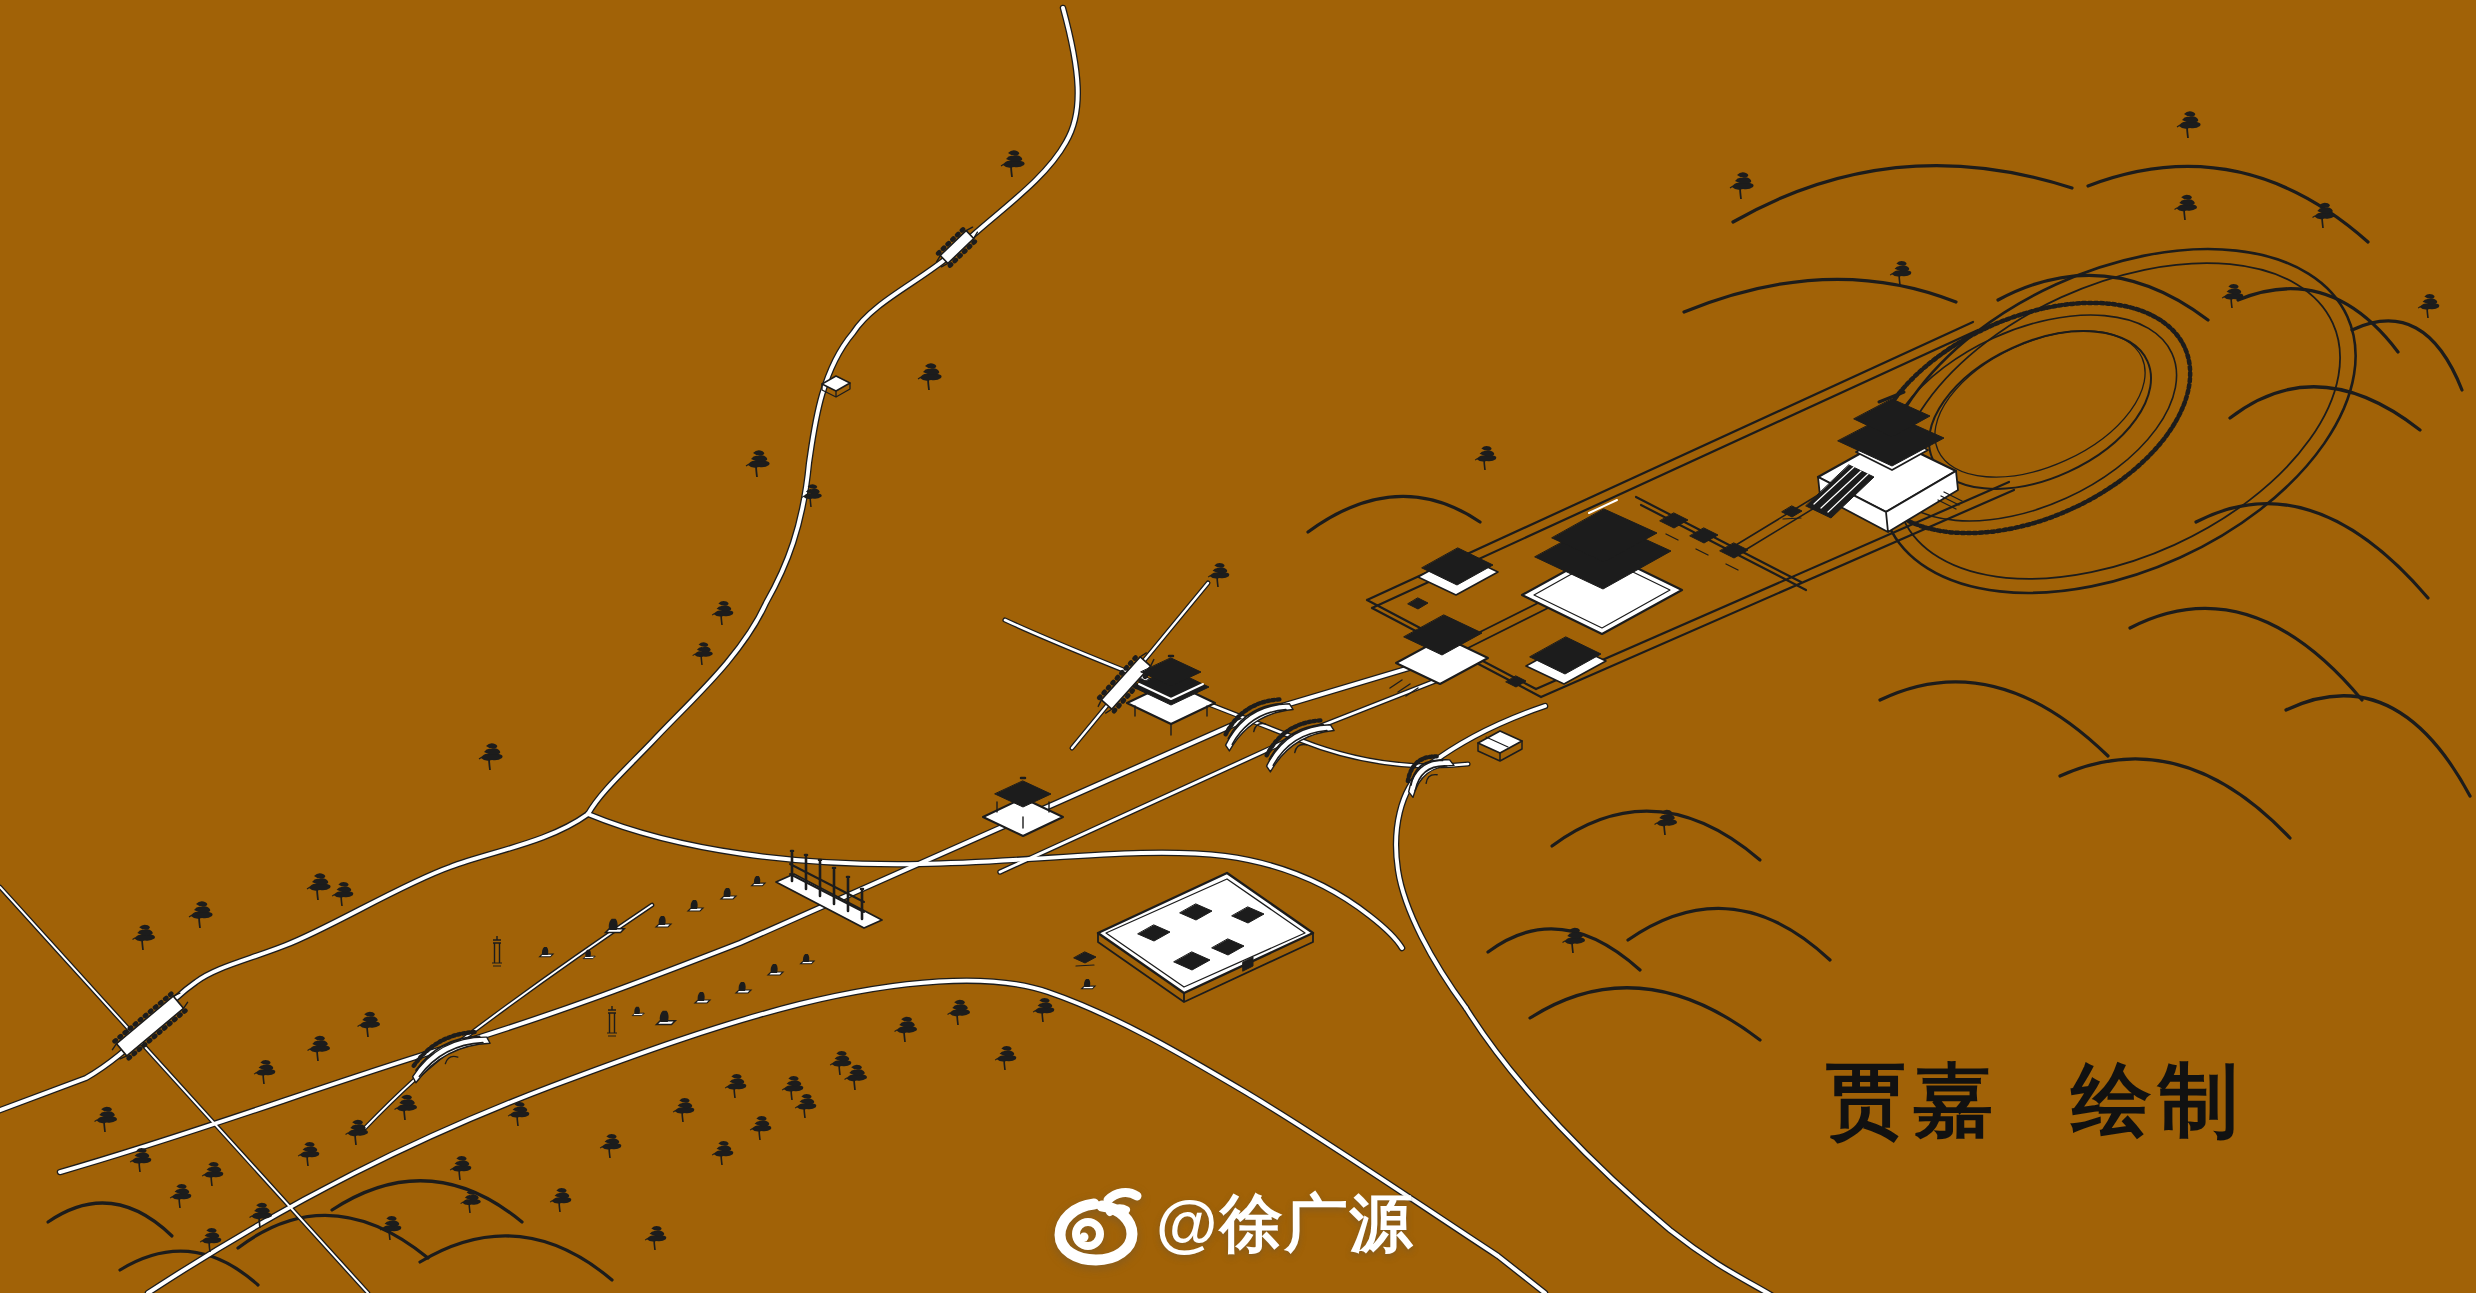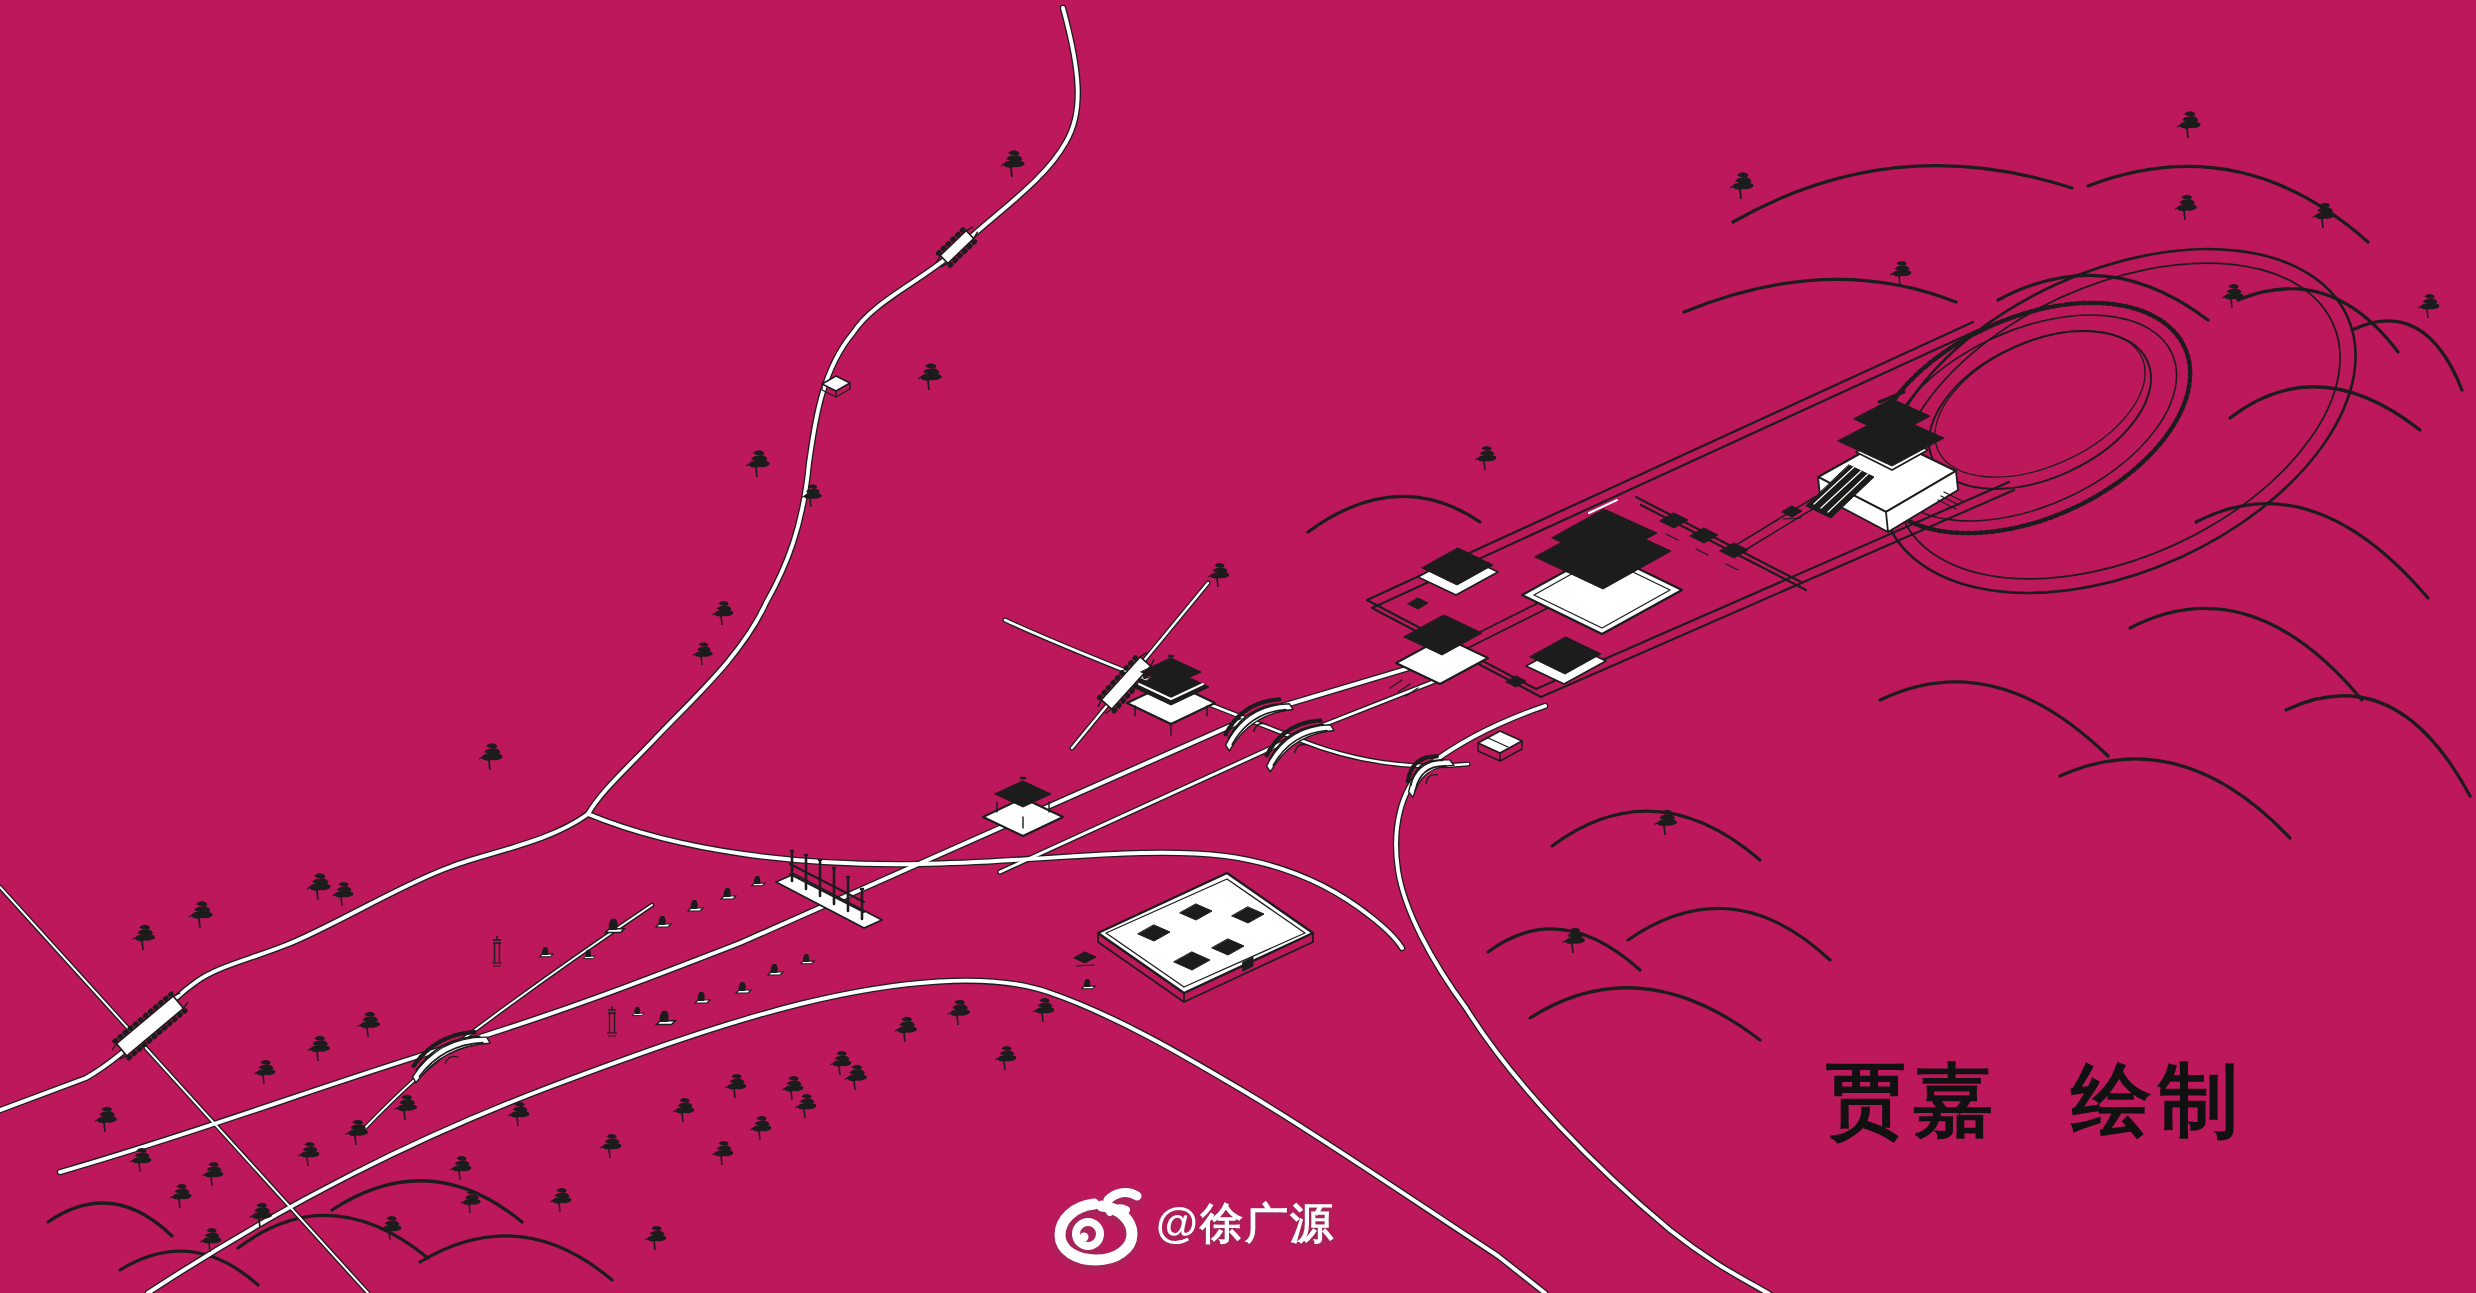--- a/index.html
+++ b/index.html
@@ -1,22 +1,22 @@
 <!DOCTYPE html>
 <html><head>
 <meta charset="utf-8">
 <style>
   html,body{margin:0;padding:0;background:#fff;}
-  #stage{position:relative;width:2476px;height:1293px;background:#be185d;overflow:hidden;
+  #stage{position:relative;width:2476px;height:1293px;background:#a16207;overflow:hidden;
          font-family:"Liberation Sans", sans-serif;}
   #scene{position:absolute;left:0;top:0;}
   #credit{position:absolute;left:1826px;top:1048px;font-size:80px;font-weight:900;
           color:#111;letter-spacing:7px;word-spacing:42px;white-space:nowrap;}
   #watermark{position:absolute;left:1050px;top:1178px;display:flex;align-items:center;gap:10px;}
-  #watermark .wm-text{font-size:43px;font-weight:700;color:#ffffff;letter-spacing:2px;
+  #watermark .wm-text{font-size:63px;font-weight:700;color:#ffffff;letter-spacing:2px;
           text-shadow:0 3px 7px rgba(80,80,80,0.30), 0 1px 2px rgba(90,90,90,0.18);white-space:nowrap;}
 </style>
 </head>
 <body>
 
 <div id="stage">
 
   <svg id="scene" width="2476" height="1293" viewBox="0 0 2476 1293">
     <defs>
       <g id="tree">

